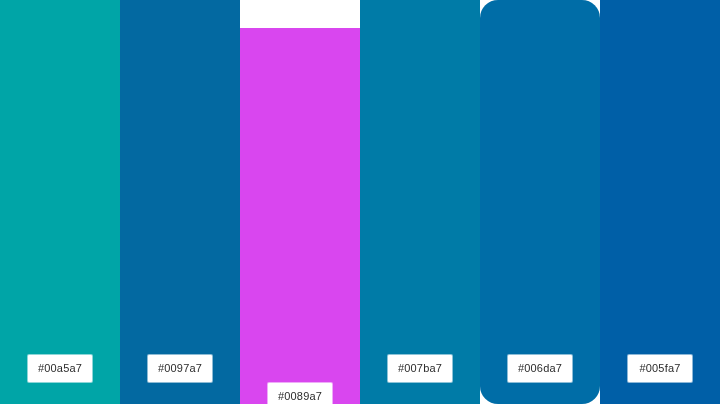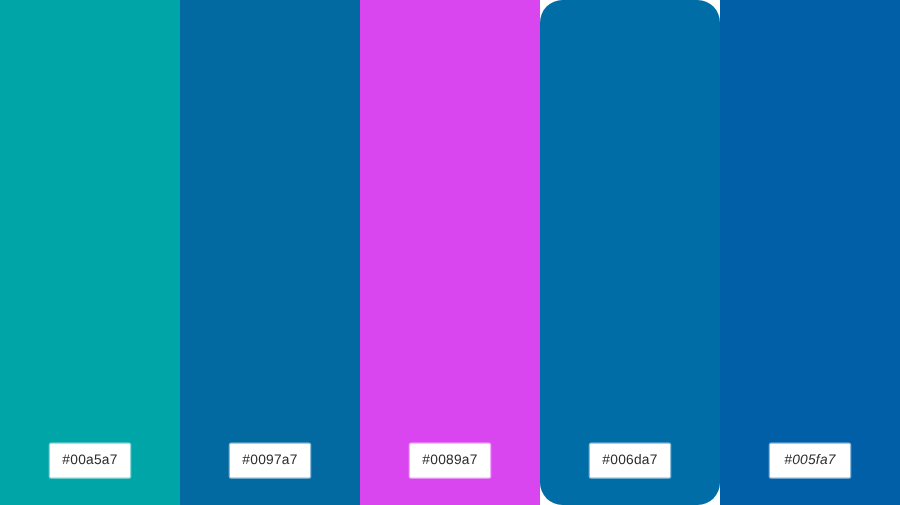--- a/index.html
+++ b/index.html
@@ -11,21 +11,21 @@
   body {
     font-family: "Liberation Sans", sans-serif;
   }
   #palette {
     position: relative;
     width: 720px;
     height: 404px;
     overflow: hidden;
     display: flex;
     flex-direction: row;
-    align-items: flex-end;
+    align-items: flex-start;
   }
   .swatch {
     flex: 1 1 0;
     position: relative;
     display: flex;
     flex-direction: column;
     justify-content: flex-end;
     align-items: center;
     height: 100%;
     min-width: 0;
@@ -59,23 +59,26 @@
   </div>
 
   <div class="swatch" style="background-color: #0369a1;">
     <span class="swatch-label">#0097a7</span>
   </div>
 
   <div class="swatch" style="background-color: #d946ef; margin-top: 28px;">
     <span class="swatch-label">#0089a7</span>
   </div>
 
+  <div class="swatch" style="background-color: rgb(0, 123, 167);">
+    <span class="swatch-label">#007ba7</span>
+  </div>
 
   <div class="swatch" style="background-color: rgb(0, 109, 167); border-radius: 18px;">
     <span class="swatch-label">#006da7</span>
   </div>
 
-  <div class="swatch" style="background-color: rgb(0, 95, 167); font-style: italic;">
+  <div class="swatch" style="background-color: rgb(0, 95, 167);">
     <span class="swatch-label">#005fa7</span>
   </div>
 
 
 </div>
 
 </body></html>

